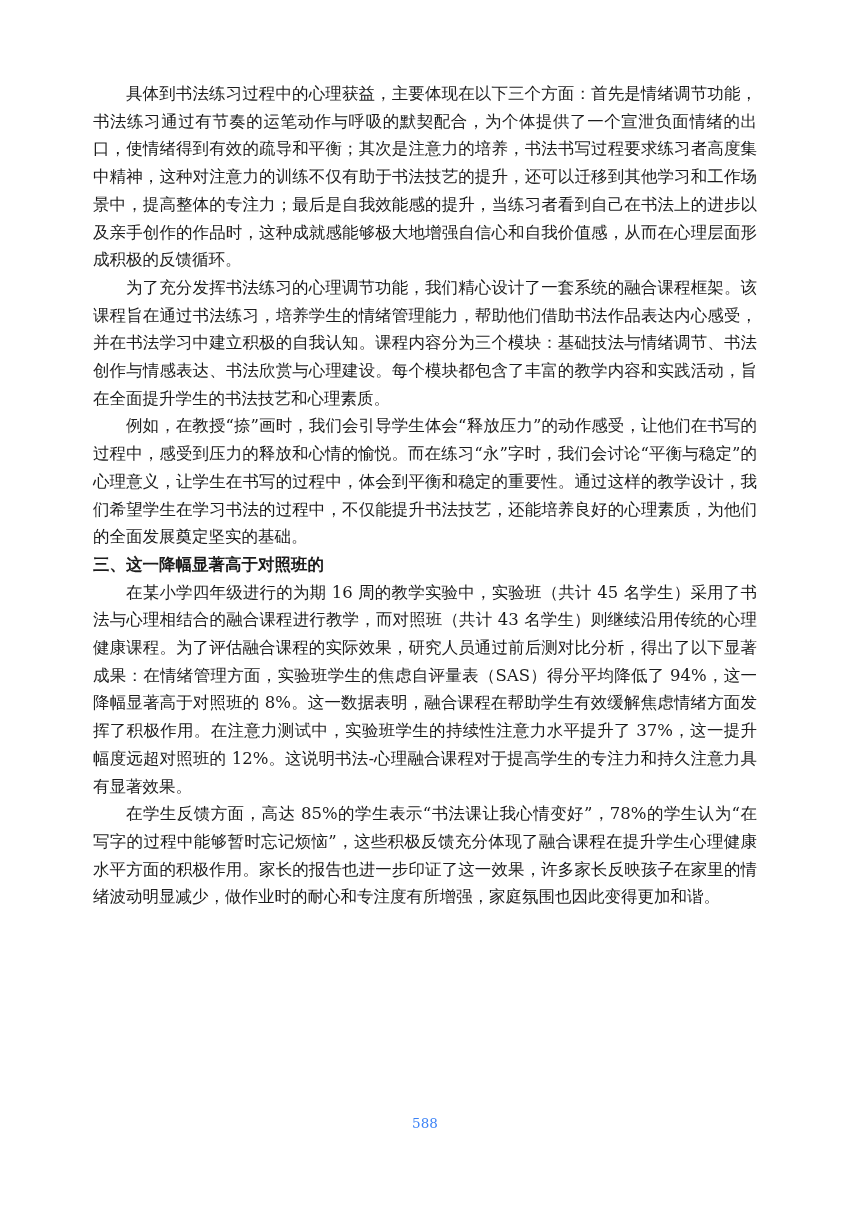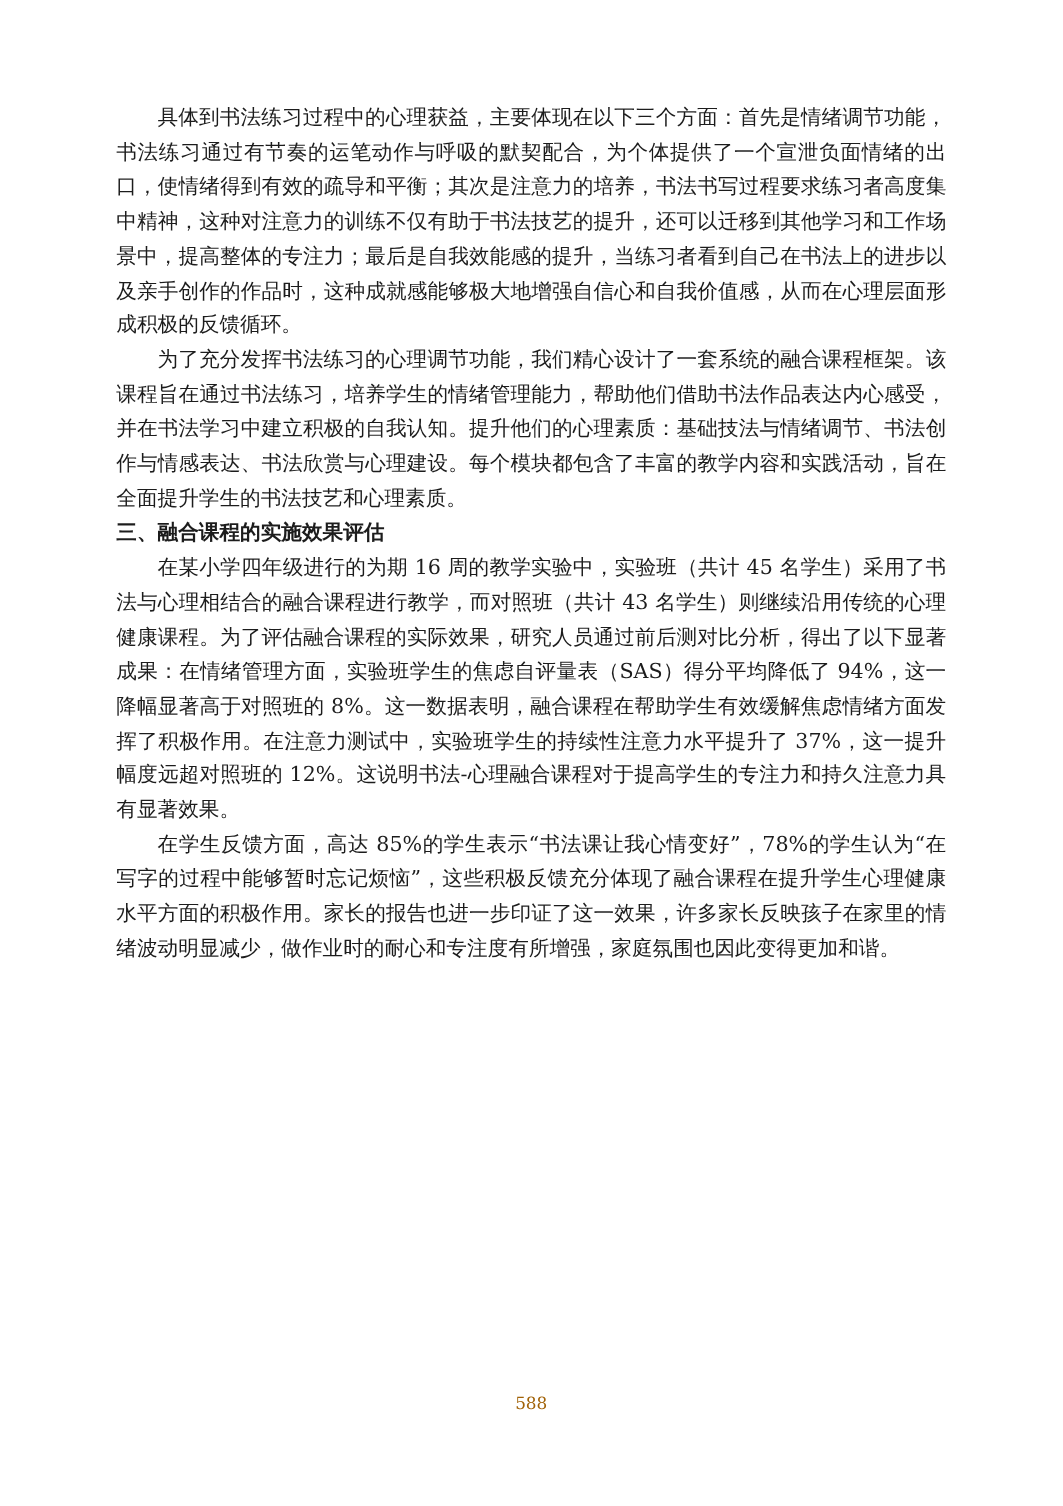--- a/index.html
+++ b/index.html
@@ -36,28 +36,29 @@
     text-indent: 0;
     text-align: left;
   }
   .page-number {
     position: absolute;
     top: 1115px;
     left: 0;
     right: 0;
     text-align: center;
     font-size: 13.5px;
-    color: #a16207;
+    color: #3b82f6;
   }
 </style>
 </head>
 <body>
 
 <div class="page">
   <div class="content">
     <p class="para">具体到书法练习过程中的心理获益，主要体现在以下三个方面：首先是情绪调节功能，书法练习通过有节奏的运笔动作与呼吸的默契配合，为个体提供了一个宣泄负面情绪的出口，使情绪得到有效的疏导和平衡；其次是注意力的培养，书法书写过程要求练习者高度集中精神，这种对注意力的训练不仅有助于书法技艺的提升，还可以迁移到其他学习和工作场景中，提高整体的专注力；最后是自我效能感的提升，当练习者看到自己在书法上的进步以及亲手创作的作品时，这种成就感能够极大地增强自信心和自我价值感，从而在心理层面形成积极的反馈循环。</p>
-    <p class="para">为了充分发挥书法练习的心理调节功能，我们精心设计了一套系统的融合课程框架。该课程旨在通过书法练习，培养学生的情绪管理能力，帮助他们借助书法作品表达内心感受，并在书法学习中建立积极的自我认知。提升他们的心理素质：基础技法与情绪调节、书法创作与情感表达、书法欣赏与心理建设。每个模块都包含了丰富的教学内容和实践活动，旨在全面提升学生的书法技艺和心理素质。</p>
-    <h2 class="heading">三、融合课程的实施效果评估</h2>
+    <p class="para">为了充分发挥书法练习的心理调节功能，我们精心设计了一套系统的融合课程框架。该课程旨在通过书法练习，培养学生的情绪管理能力，帮助他们借助书法作品表达内心感受，并在书法学习中建立积极的自我认知。课程内容分为三个模块：基础技法与情绪调节、书法创作与情感表达、书法欣赏与心理建设。每个模块都包含了丰富的教学内容和实践活动，旨在全面提升学生的书法技艺和心理素质。</p>
+    <p class="para">例如，在教授“捺”画时，我们会引导学生体会“释放压力”的动作感受，让他们在书写的过程中，感受到压力的释放和心情的愉悦。而在练习“永”字时，我们会讨论“平衡与稳定”的心理意义，让学生在书写的过程中，体会到平衡和稳定的重要性。通过这样的教学设计，我们希望学生在学习书法的过程中，不仅能提升书法技艺，还能培养良好的心理素质，为他们的全面发展奠定坚实的基础。</p>
+    <h2 class="heading">三、这一降幅显著高于对照班的</h2>
     <p class="para">在某小学四年级进行的为期 16 周的教学实验中，实验班（共计 45 名学生）采用了书法与心理相结合的融合课程进行教学，而对照班（共计 43 名学生）则继续沿用传统的心理健康课程。为了评估融合课程的实际效果，研究人员通过前后测对比分析，得出了以下显著成果：在情绪管理方面，实验班学生的焦虑自评量表（SAS）得分平均降低了 94%，这一降幅显著高于对照班的 8%。这一数据表明，融合课程在帮助学生有效缓解焦虑情绪方面发挥了积极作用。在注意力测试中，实验班学生的持续性注意力水平提升了 37%，这一提升幅度远超对照班的 12%。这说明书法-心理融合课程对于提高学生的专注力和持久注意力具有显著效果。</p>
     <p class="para">在学生反馈方面，高达 85%的学生表示“书法课让我心情变好”，78%的学生认为“在写字的过程中能够暂时忘记烦恼”，这些积极反馈充分体现了融合课程在提升学生心理健康水平方面的积极作用。家长的报告也进一步印证了这一效果，许多家长反映孩子在家里的情绪波动明显减少，做作业时的耐心和专注度有所增强，家庭氛围也因此变得更加和谐。</p>
   </div>
   <div class="page-number">588</div>
 </div>
 
 </body></html>

